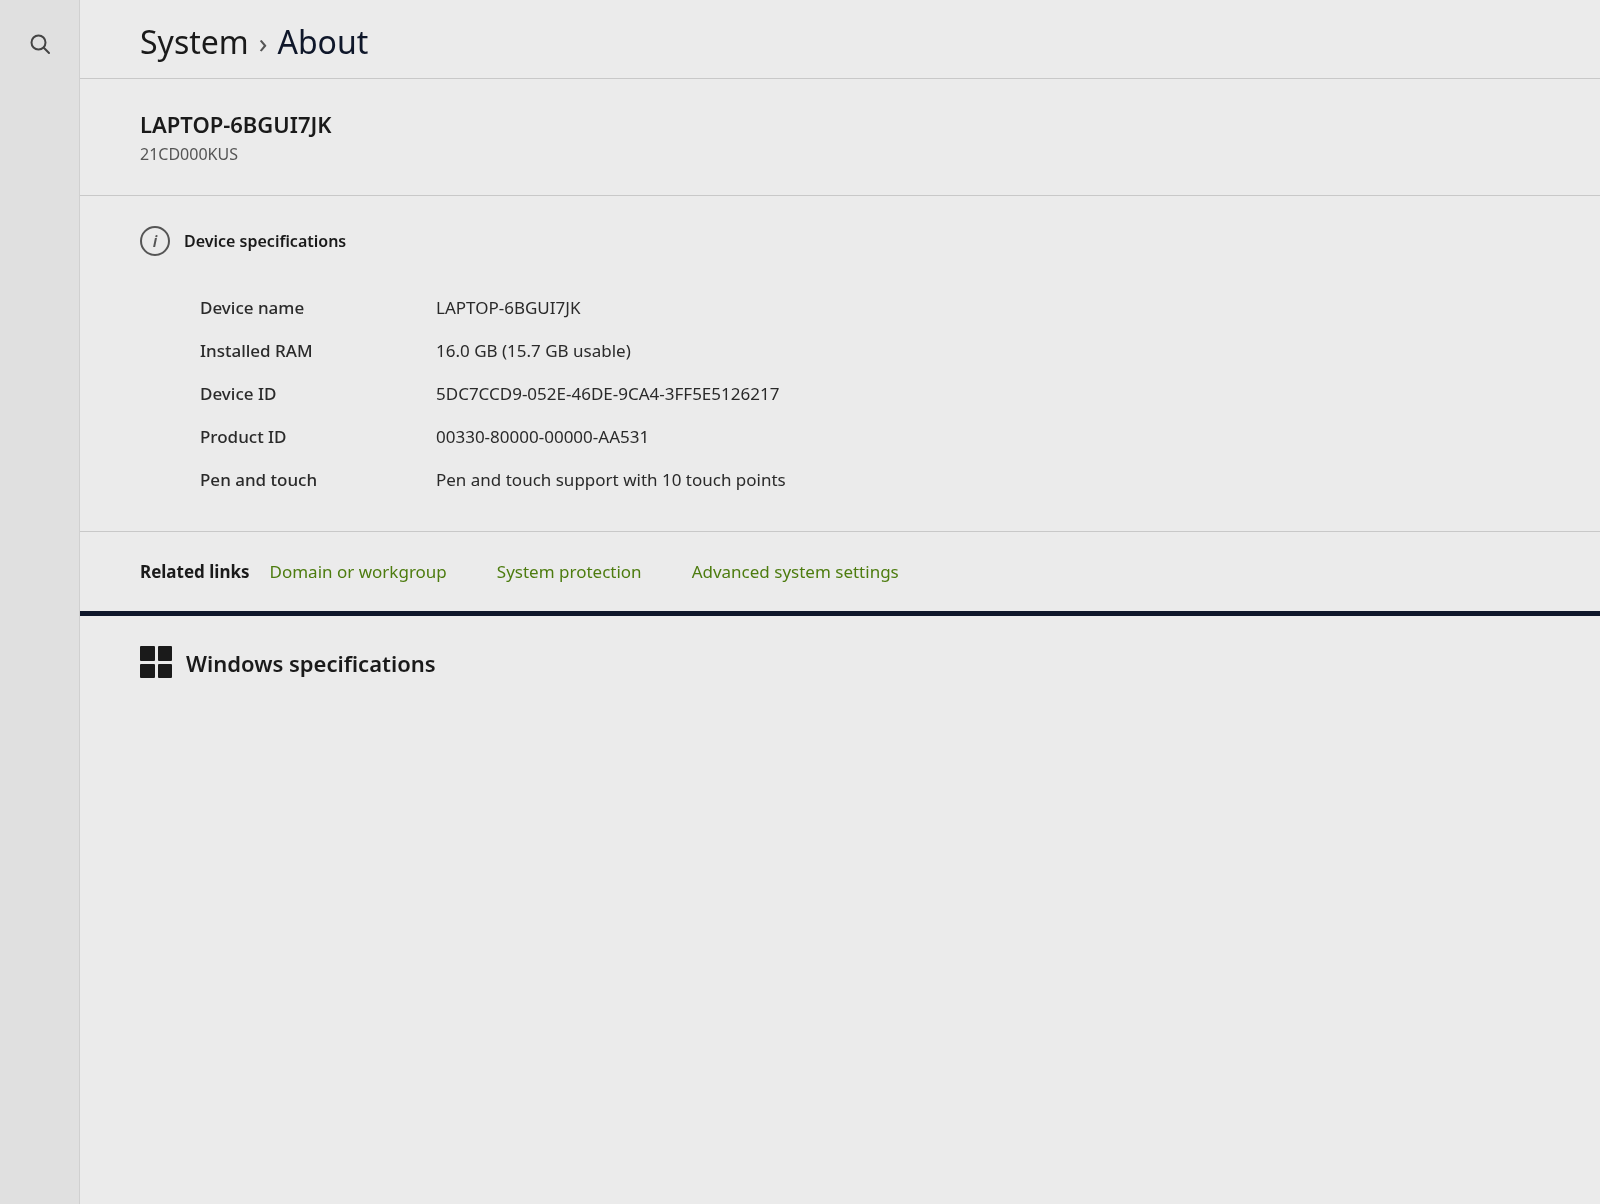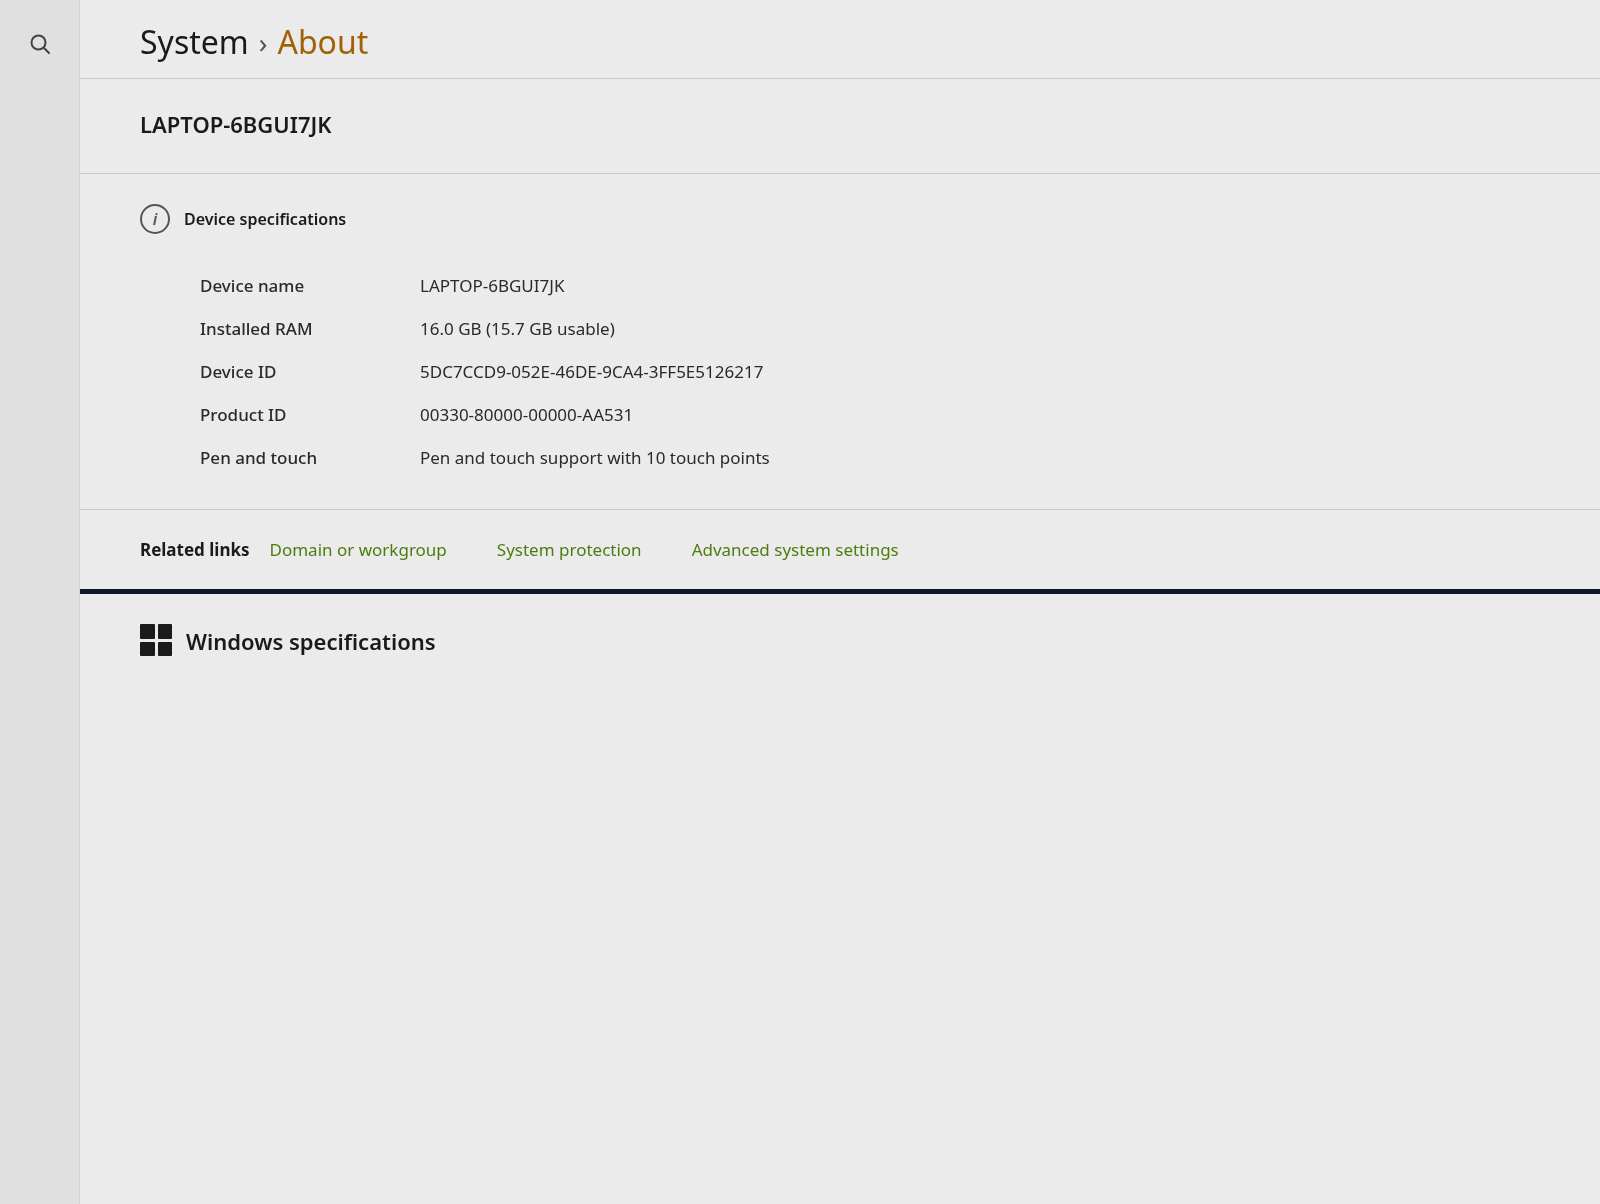--- a/index.html
+++ b/index.html
@@ -67,21 +67,21 @@
     .breadcrumb-system {
       color: #1a1a1a;
     }
 
     .breadcrumb-separator {
       color: #555;
       font-size: 28px;
     }
 
     .breadcrumb-about {
-      color: #a16207;
+      color: #0f172a;
     }
 
     .divider {
       height: 1px;
       background-color: #c8c8c8;
       margin: 0 0 0 0;
     }
 
     .device-name-section {
       background-color: #ebebeb;
@@ -143,21 +143,21 @@
       padding-left: 60px;
       display: flex;
       flex-direction: column;
       gap: 0;
     }
 
     .spec-row {
       display: flex;
       align-items: flex-start;
       padding: 10px 0;
-      gap: 20px;
+      gap: 36px;
     }
 
     .spec-label {
       font-size: 17px;
       color: #2a2a2a;
       font-weight: 500;
       min-width: 200px;
       flex-shrink: 0;
     }
 
@@ -245,20 +245,21 @@
         <span class="breadcrumb-system">System</span>
         <span class="breadcrumb-separator">›</span>
         <span class="breadcrumb-about">About</span>
       </div>
     </div>
 
     <div class="divider"></div>
 
     <div class="device-name-section">
       <div class="device-hostname">LAPTOP-6BGUI7JK</div>
+      <div class="device-model">21CD000KUS</div>
     </div>
 
     <div class="specs-section">
       <div class="section-header">
         <div class="info-icon">
           <span class="info-icon-text">i</span>
         </div>
         <span class="section-title">Device specifications</span>
       </div>
 

